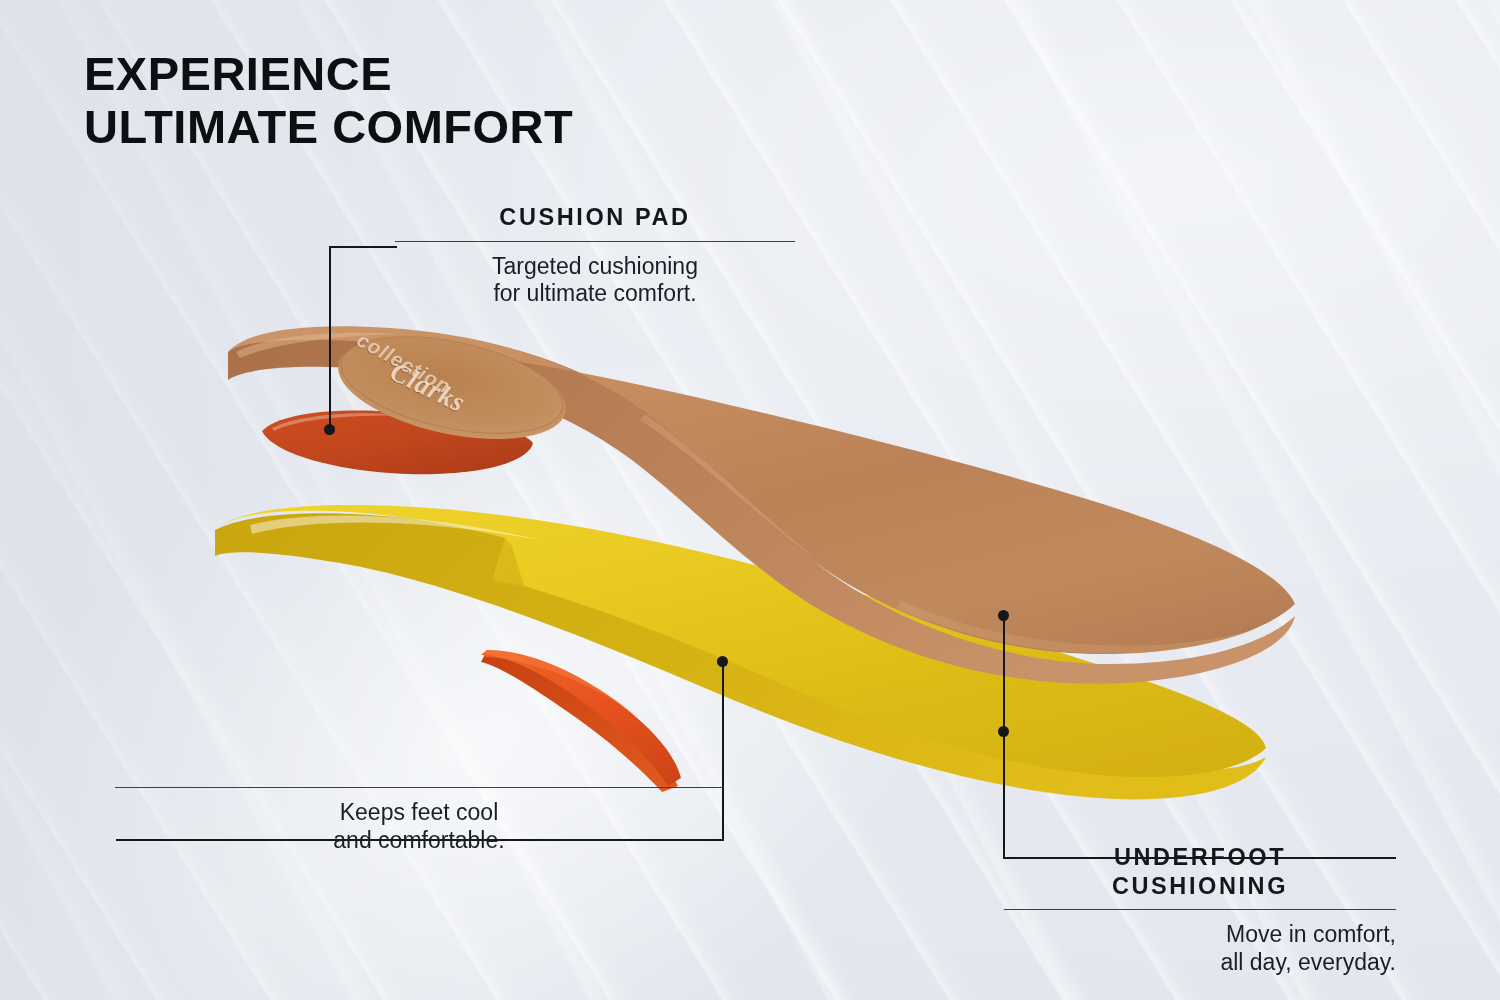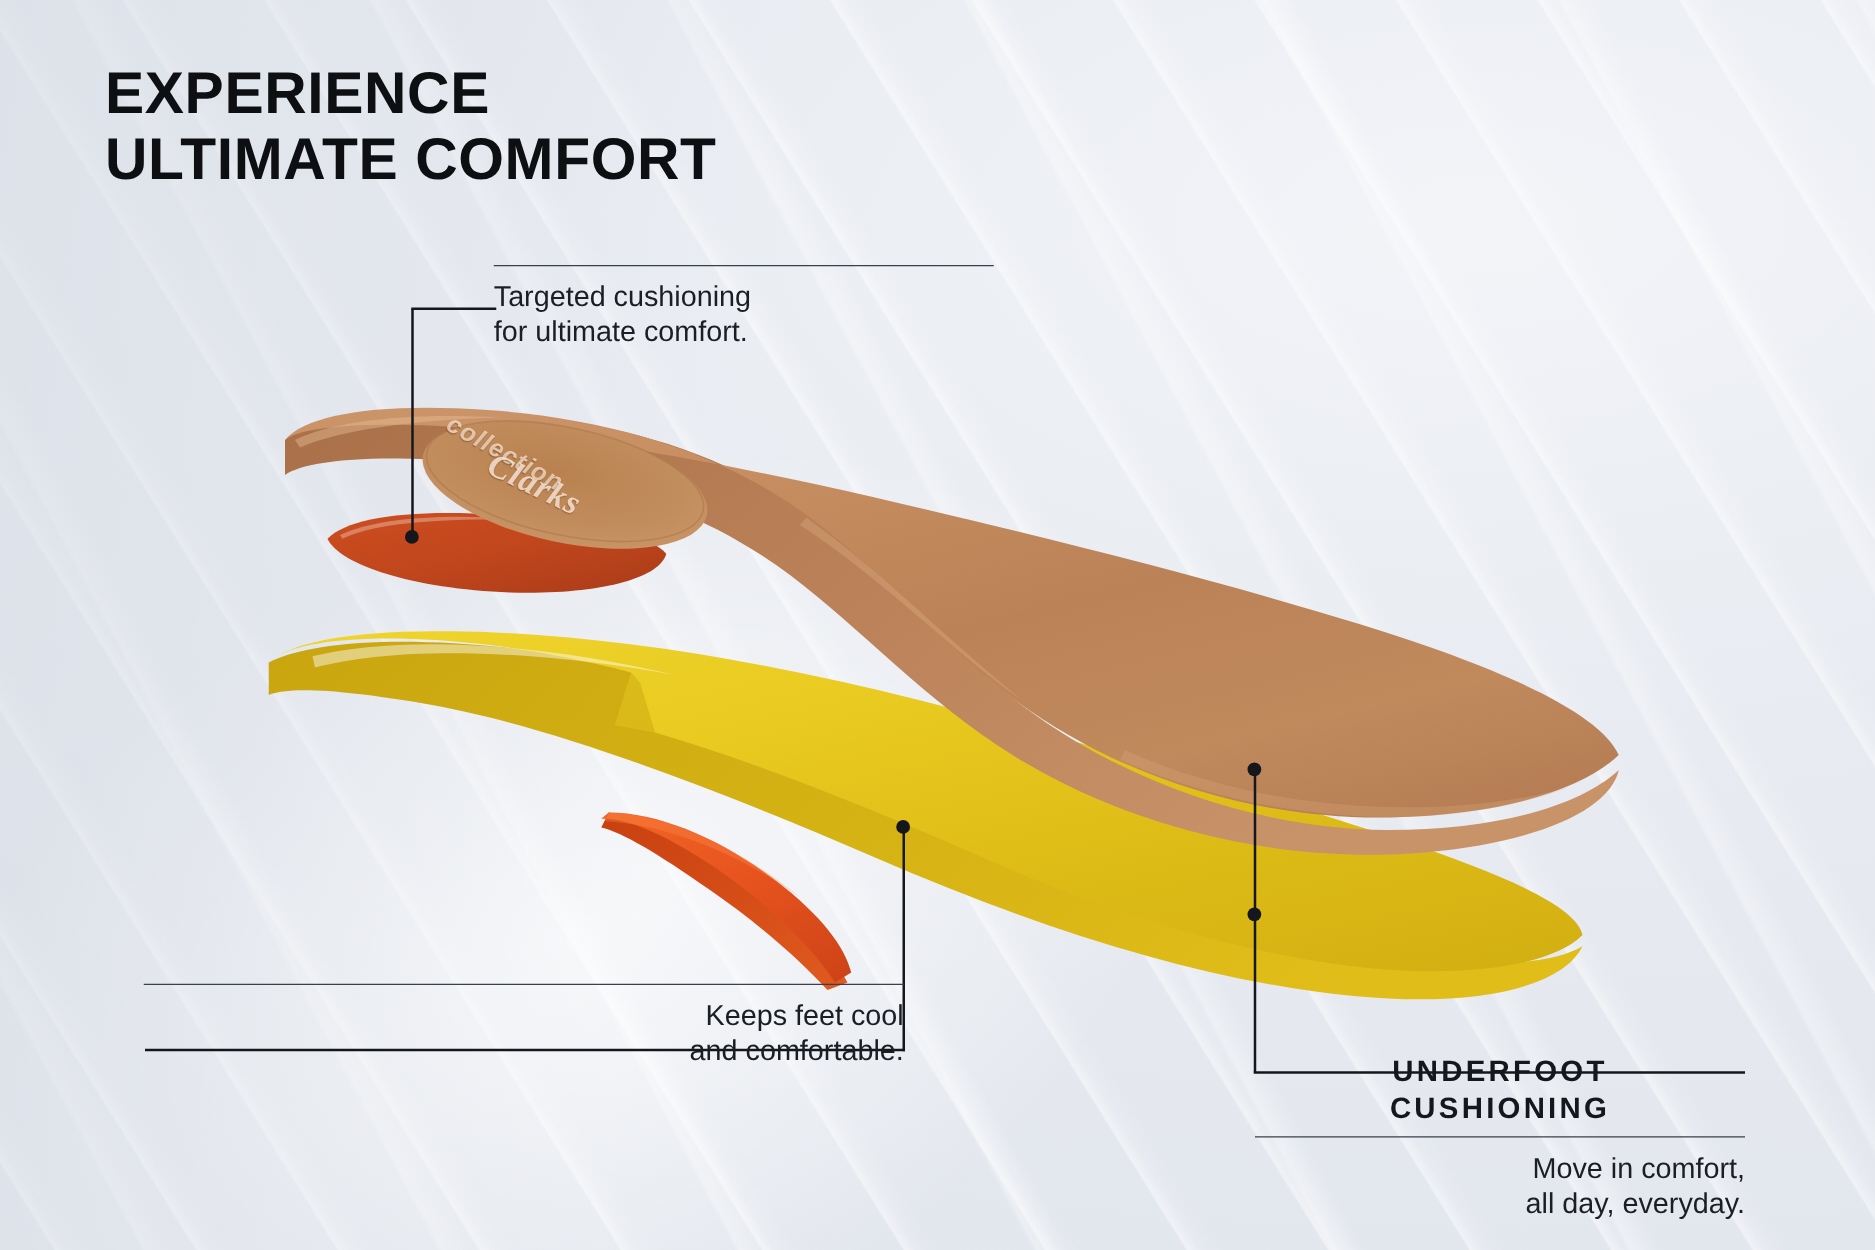--- a/index.html
+++ b/index.html
@@ -101,25 +101,25 @@
   }
   .callout .desc {
     color: #1b1f25;
     font-size: 23px;
     font-weight: 400;
     line-height: 1.21;
     white-space: pre-line;
   }
   .co-top { left: 395px; top: 203px; width: 400px; }
   .co-top .title { text-align: center; }
-  .co-top .desc { text-align: left; }
+  .co-top .desc { text-align: center; }
 
   .co-left { left: 115px; top: 778px; width: 608px; }
   .co-left .title { text-align: left; }
-  .co-left .desc { text-align: right; }
+  .co-left .desc { text-align: center; }
   .co-left .sup { font-size: 0.62em; vertical-align: super; letter-spacing: 0; }
 
   .co-right { left: 1004px; top: 797px; width: 392px; margin-top: 46px; }
   .co-right .title { text-align: center; }
   .co-right .desc { text-align: right; }
 
   
   .leader { position: absolute; background: #14171c; }
   .dot {
     position: absolute;
@@ -323,20 +323,21 @@
   <div class="leader" style="left:722px; top:662px; width:1.8px; height:179px;"></div>
   <div class="leader" style="left:116px; top:839px; width:608px; height:1.8px;"></div>
   <div class="dot" style="left:717px; top:656px;"></div>
 
   <div class="leader" style="left:1003px; top:616px; width:1.8px; height:242px;"></div>
   <div class="leader" style="left:1003px; top:857px; width:393px; height:1.8px;"></div>
   <div class="dot" style="left:998px; top:610px;"></div>
   <div class="dot" style="left:998px; top:726px;"></div>
 
   <div class="callout co-top">
+    <div class="title">CUSHION PAD</div>
     <div class="rule"></div>
     <div class="desc">Targeted cushioning
 for ultimate comfort.</div>
   </div>
 
   <div class="callout co-left">
     <div class="rule"></div>
     <div class="desc">Keeps feet cool
 and comfortable.</div>
   </div>

